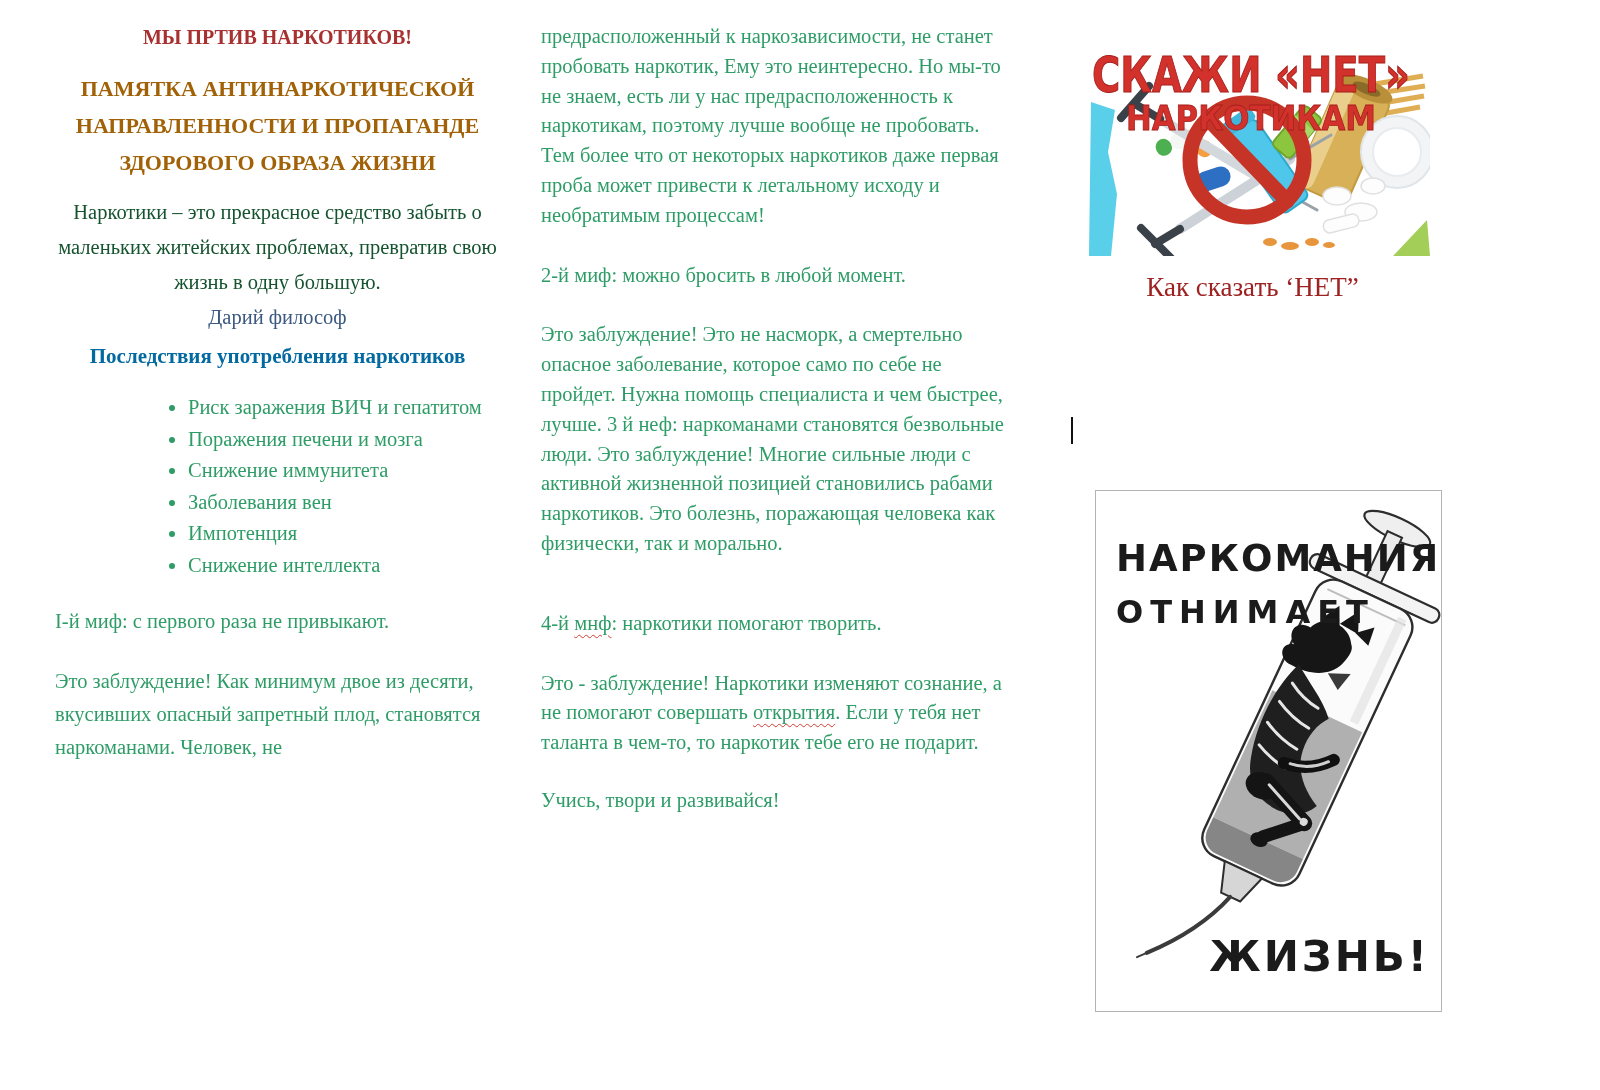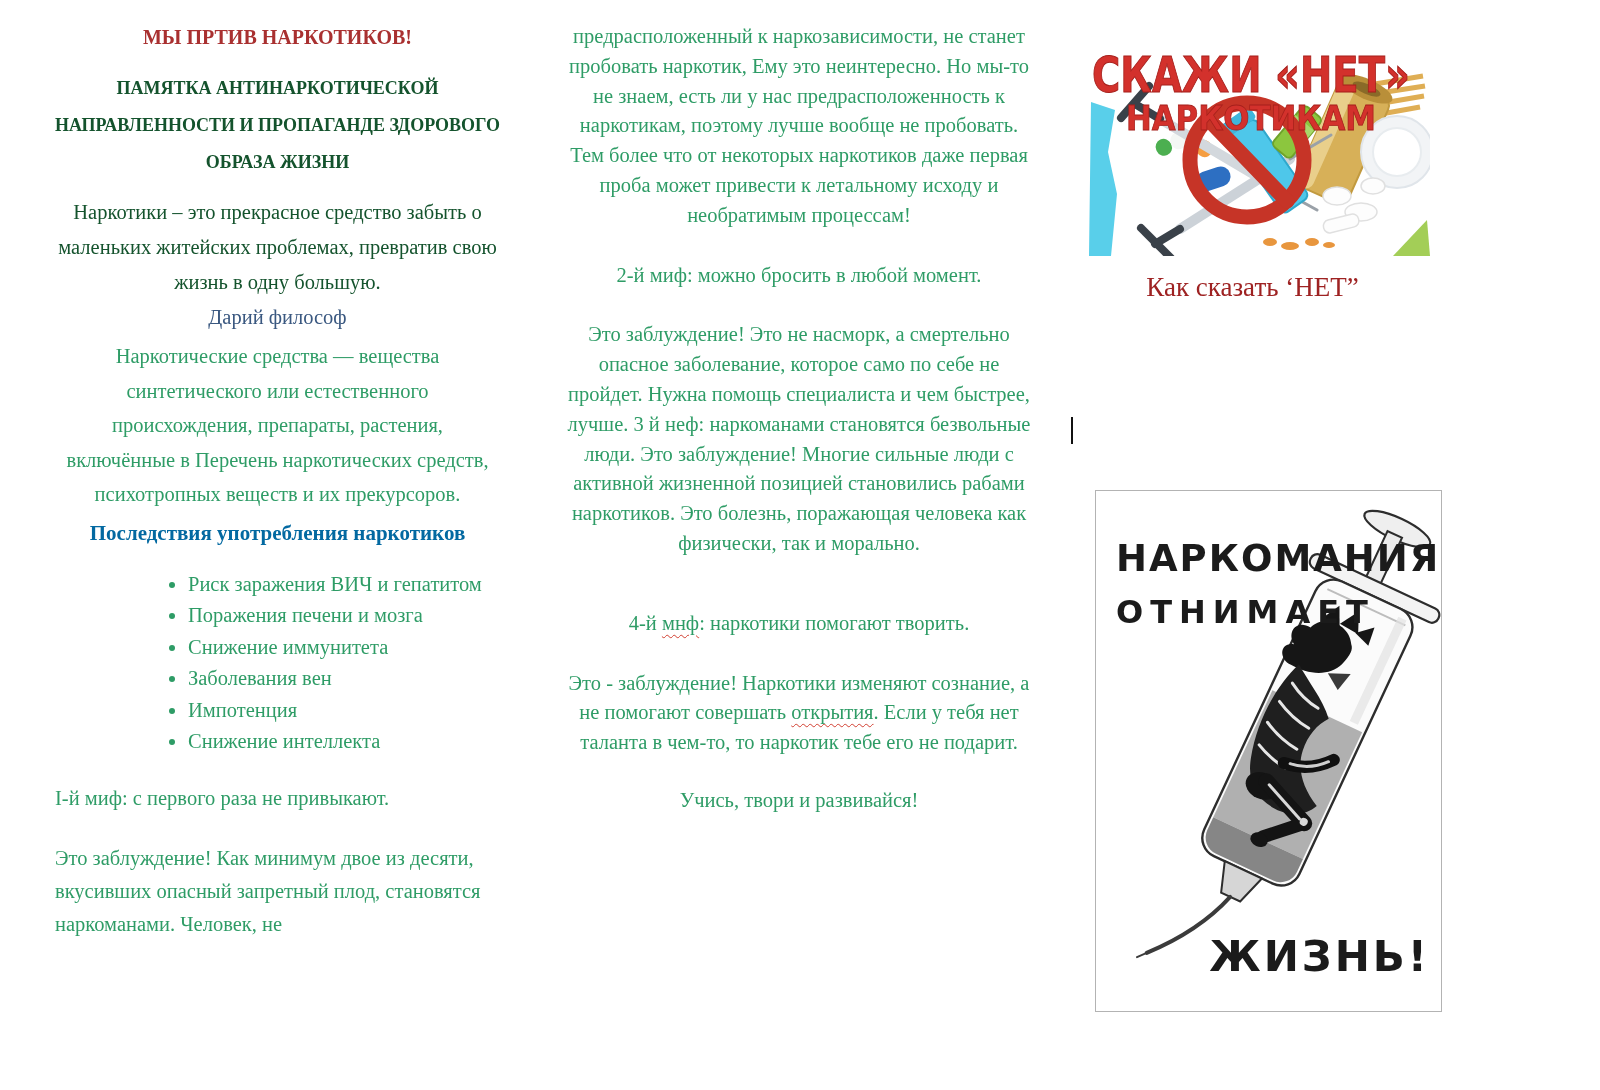--- a/index.html
+++ b/index.html
@@ -1,35 +1,35 @@
 <!DOCTYPE html>
 <html lang="ru"><head>
 <meta charset="utf-8">
 <style>
   html,body{margin:0;padding:0;background:#ffffff;}
   .page{position:relative;width:1600px;height:1090px;background:#ffffff;overflow:hidden;
         font-family:"Liberation Serif", serif;}
   
   .col-left{position:absolute;left:30px;top:24px;width:495px;}
   .doc-title{color:#a93030;font-weight:bold;font-size:20px;text-align:center;line-height:26px;}
-  .doc-subtitle{margin:20px auto 0;width:480px;color:#14532d;font-weight:bold;font-size:18px;
+  .doc-subtitle{margin:20px auto 0;width:480px;color:#a16207;font-weight:bold;font-size:22px;
                 line-height:37px;text-align:center;}
   .quote{margin:14px auto 0;width:465px;color:#14532d;font-size:20.5px;line-height:35px;text-align:center;}
   .quote-author{color:#3a5880;font-size:20.5px;line-height:35px;text-align:center;}
   .definition{margin:4px auto 0;width:440px;color:#2e9c66;font-size:20.5px;line-height:34.5px;text-align:center;}
   .h-red{color:#0369a1;font-weight:bold;font-size:21px;line-height:35px;text-align:center;margin:4px 0 0 0;}
   ul.consequences{margin:18px 0 0 140px;padding:0 0 0 18px;width:320px;color:#2e9c66;
                   font-size:20.5px;line-height:31.5px;}
   ul.consequences li{width:300px;}
   .myths-head{margin-top:2px;}
   .myth1{margin:24px 0 0 25px;color:#2e9c66;font-size:20.5px;line-height:33px;}
   .myth1-text{margin:27px 0 8px 25px;width:455px;color:#2e9c66;font-size:20.5px;line-height:33px;}
   
-  .col-mid{position:absolute;left:564px;top:22px;width:470px;color:#2e9c66;
-           font-size:20.5px;line-height:29.8px;text-align:center;}
+  .col-mid{position:absolute;left:541px;top:22px;width:470px;color:#2e9c66;
+           font-size:20.5px;line-height:29.8px;}
   .col-mid p{margin:0;}
   .col-mid .gap30{margin-top:30px;}
   .col-mid .gap50{margin-top:50px;}
   .col-mid .gap28{margin-top:28px;}
   .wavy{text-decoration:underline;text-decoration-style:wavy;text-decoration-color:#d23f31;
         text-decoration-thickness:1px;text-underline-offset:4px;}
   
   .poster{position:absolute;left:1075px;top:24px;width:355px;height:232px;}
   .poster-caption{position:absolute;left:1075px;top:272px;width:355px;text-align:center;
                   color:#9e2222;font-size:27px;}
@@ -43,21 +43,20 @@
 </head>
 <body>
 
 <div class="page">
 
   <div class="col-left">
     <div class="doc-title">МЫ ПРТИВ НАРКОТИКОВ!</div>
     <div class="doc-subtitle">ПАМЯТКА АНТИНАРКОТИЧЕСКОЙ НАПРАВЛЕННОСТИ И ПРОПАГАНДЕ ЗДОРОВОГО ОБРАЗА ЖИЗНИ</div>
     <div class="quote">Наркотики – это прекрасное средство забыть о маленьких житейских проблемах, превратив свою жизнь в одну большую.</div>
     <div class="quote-author">Дарий философ</div>
-    <div class="definition">Наркотические средства — вещества синтетического или естественного происхождения, препараты, растения, включённые в Перечень наркотических средств, психотропных веществ и их прекурсоров.</div>
     <div class="h-red">Последствия употребления наркотиков</div>
     <ul class="consequences">
       <li>Риск заражения ВИЧ и гепатитом</li>
       <li>Поражения печени и мозга</li>
       <li>Снижение иммунитета</li>
       <li>Заболевания вен</li>
       <li>Импотенция</li>
       <li>Снижение интеллекта</li>
     </ul>
     <div class="myth1">I-й миф: с первого раза не привыкают.</div>

